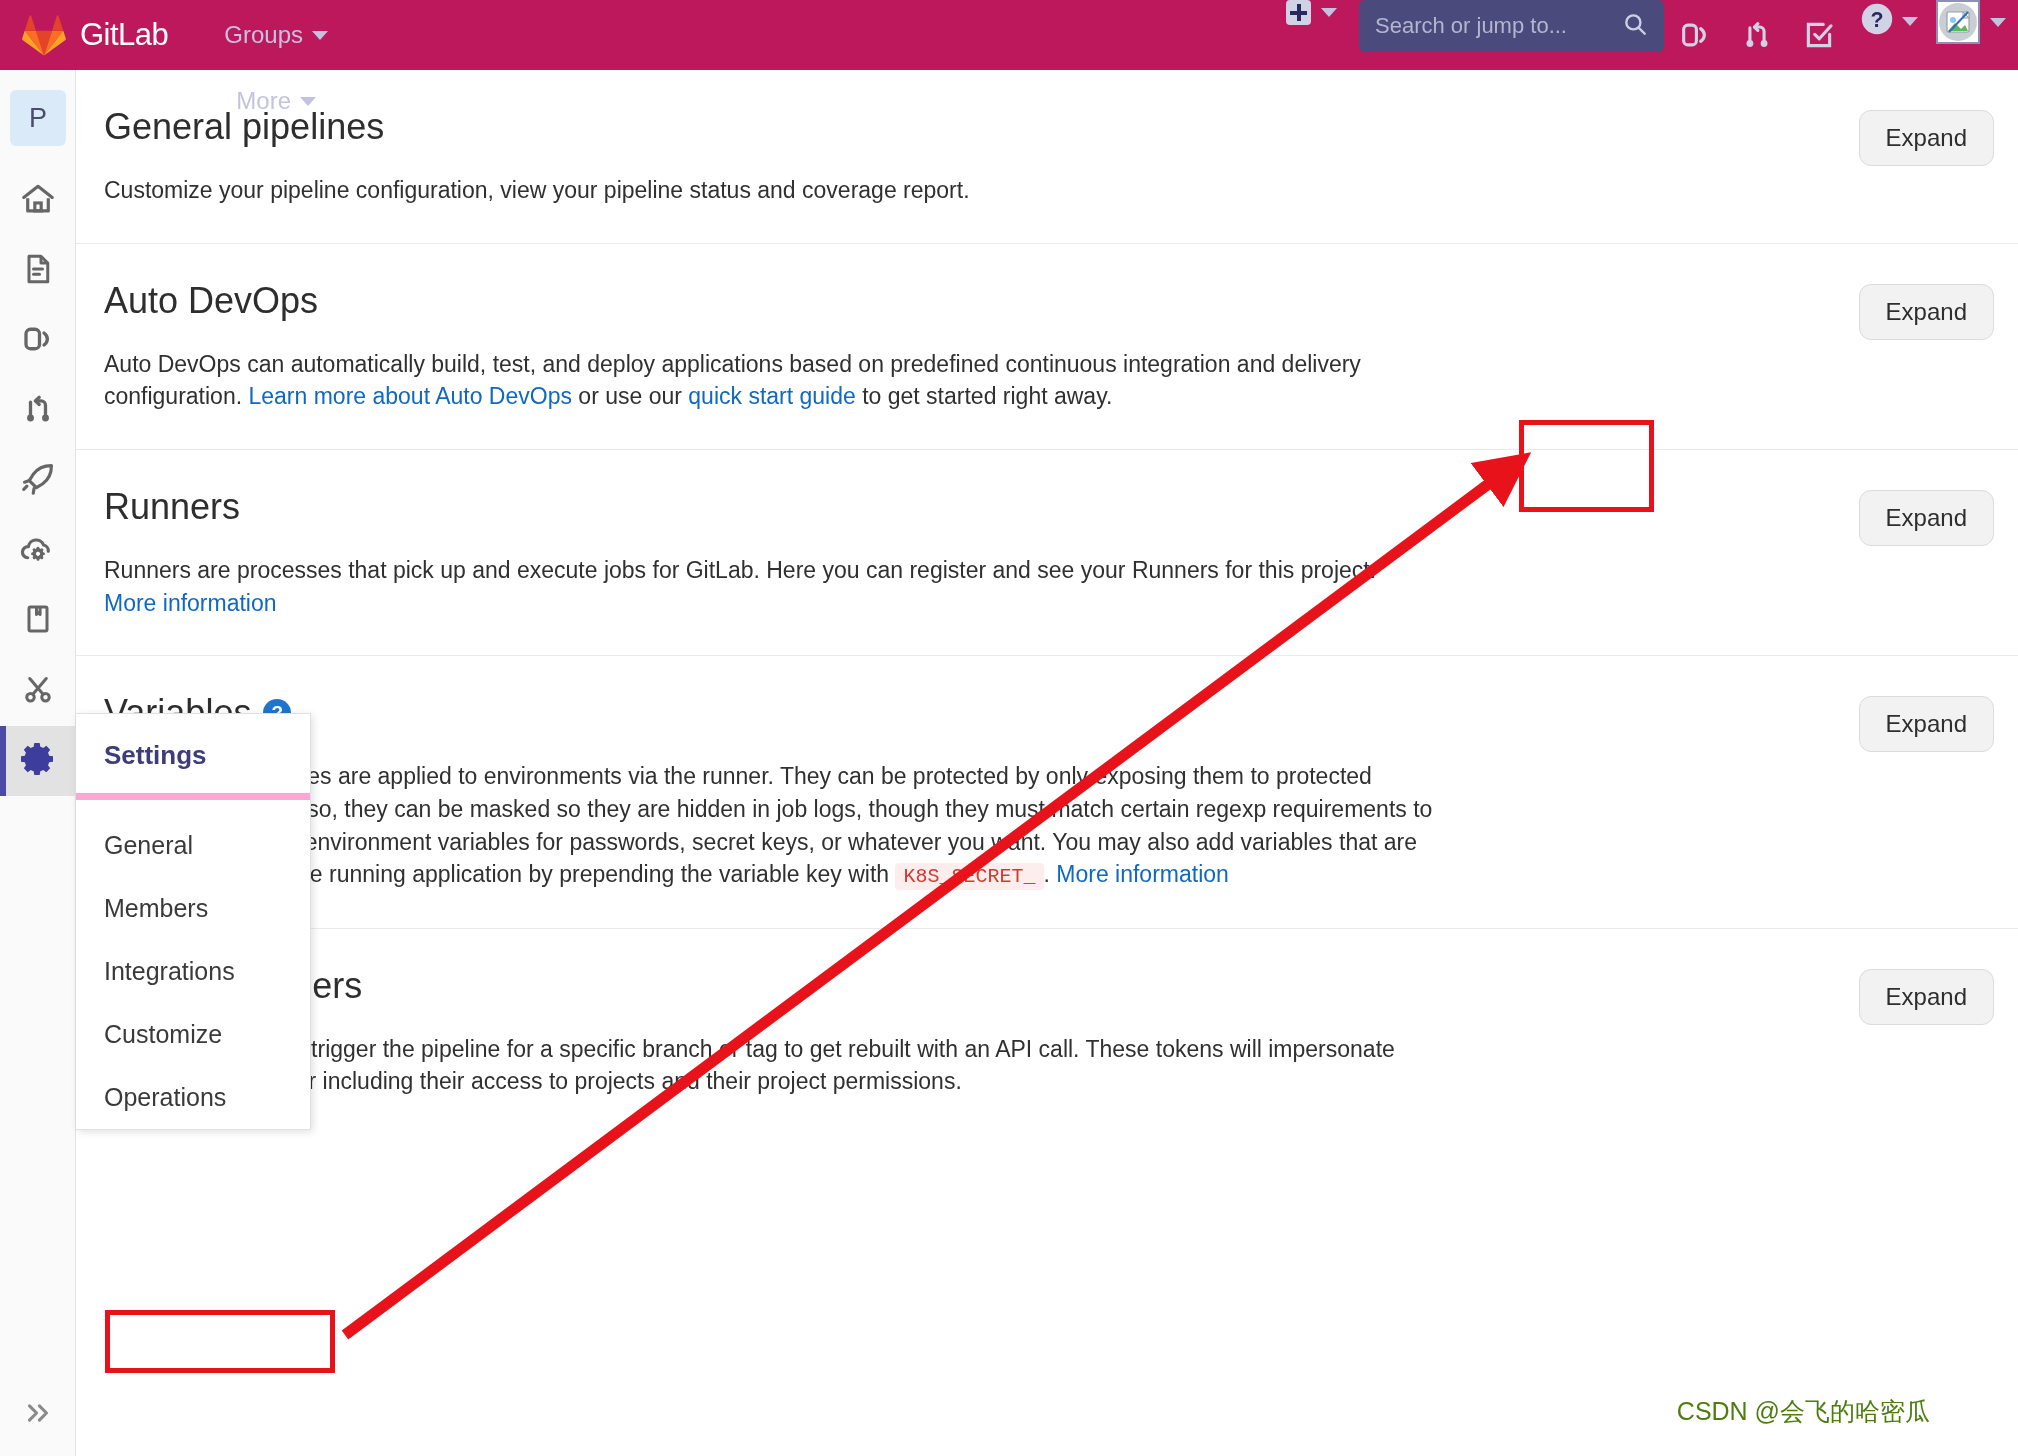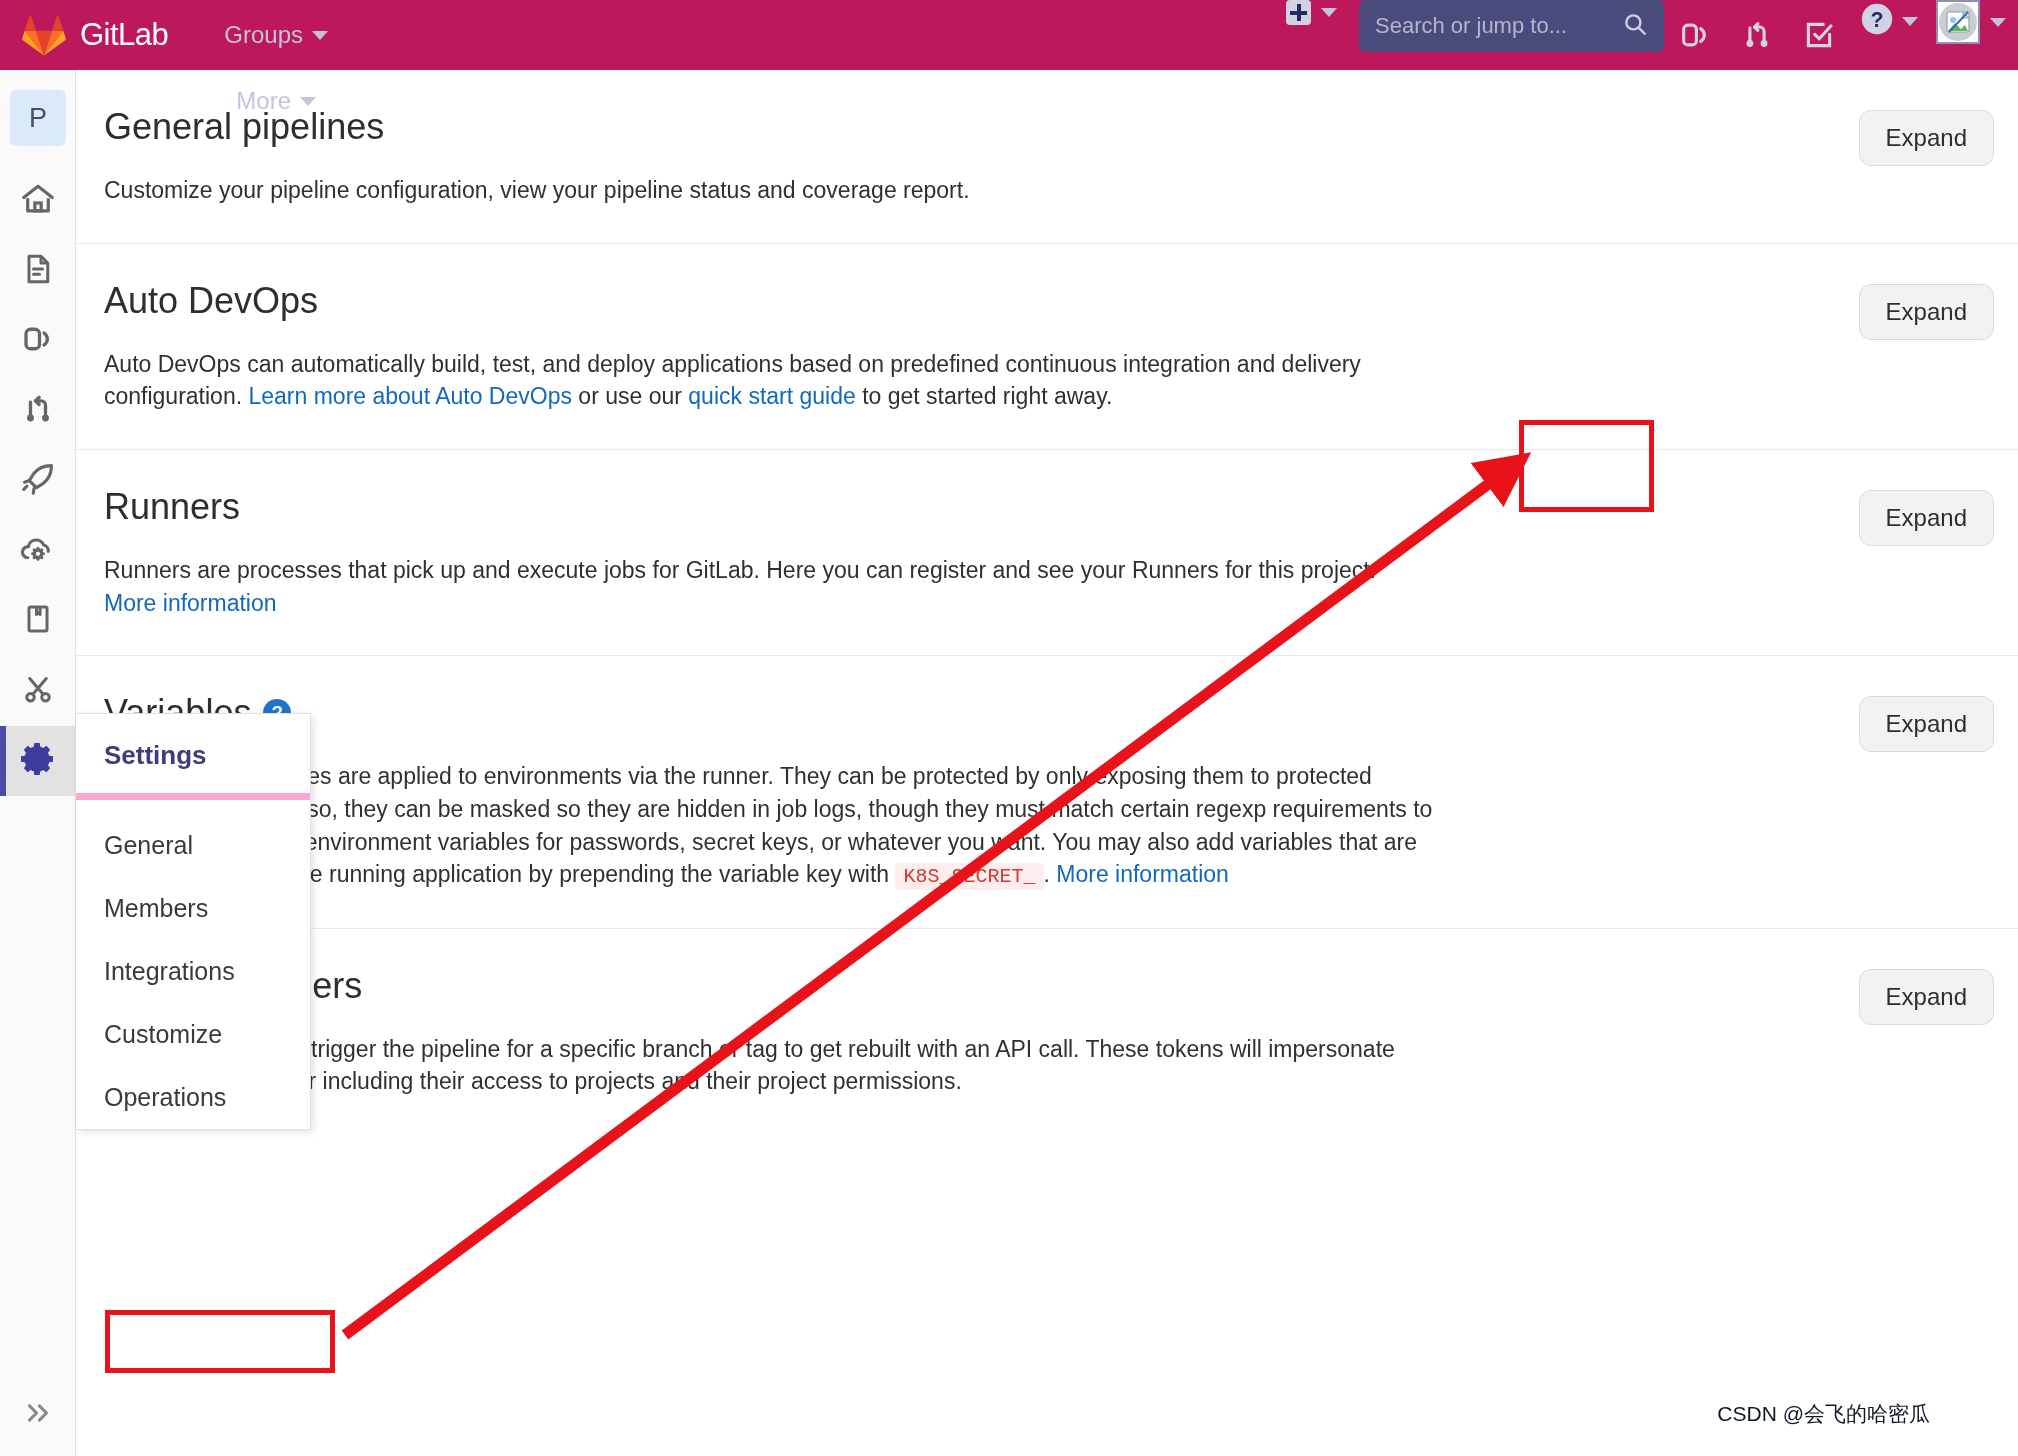--- a/index.html
+++ b/index.html
@@ -149,21 +149,21 @@
   
   .anno-box {
     position: absolute; border: 5px solid #e8131a; z-index: 35; pointer-events: none;
   }
   #anno-expand { left: 1519px; top: 420px; width: 135px; height: 92px; }
   #anno-cicd   { left: 105px;  top: 1310px; width: 230px; height: 63px; }
   .anno-svg { position: absolute; left: 0; top: 0; width: 2018px; height: 1456px; z-index: 34; pointer-events: none; }
 
   .watermark {
     position: absolute; right: 88px; bottom: 28px;
-    font-size: 21px; color: #0f172a; z-index: 36;
+    font-size: 25px; color: #4d7c0f; z-index: 36;
   }
 </style>
 </head>
 <body>
 
 <div id="root">
 
   <div class="navbar">
     <div class="nav-logo-wrap">
       <span>

